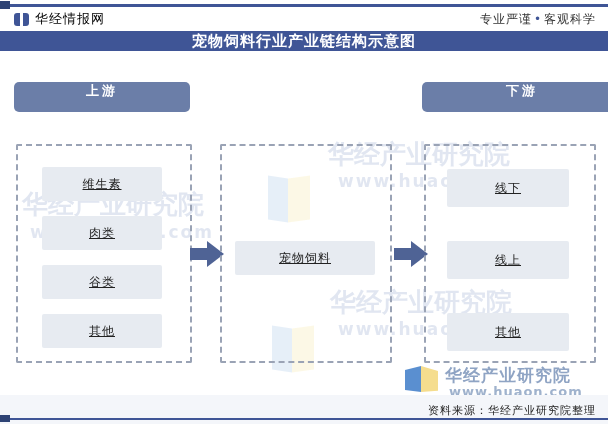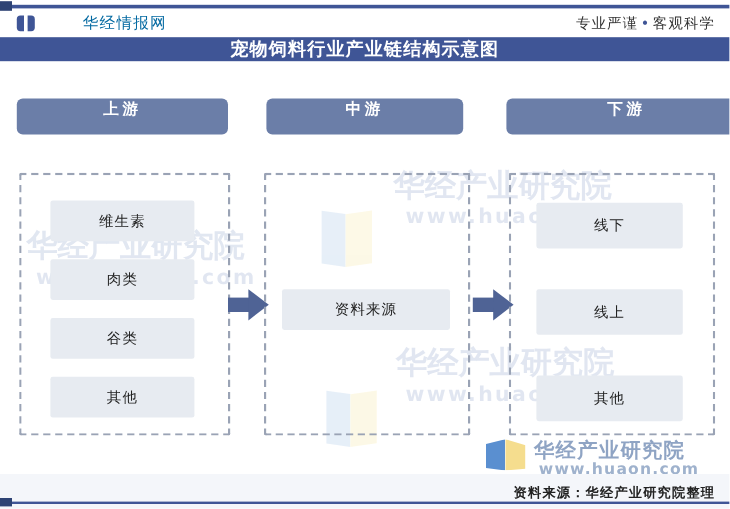--- a/index.html
+++ b/index.html
@@ -13,21 +13,21 @@
   .top-rule{position:absolute;left:0;top:4px;width:608px;height:3px;background:#3f5596;}
   .top-rule-cap{position:absolute;left:0;top:1px;width:10px;height:8px;background:#2e4374;}
 
   
   .brand-row{position:absolute;left:0;top:9px;width:608px;height:21px;}
   .brand{position:absolute;left:14px;top:1px;display:flex;align-items:center;gap:6px;}
   .book-icon{width:15px;height:13px;position:relative;display:inline-block;}
   .book-icon .bl,.book-icon .br{position:absolute;top:0;width:6px;height:13px;background:#3f5596;}
   .book-icon .bl{left:0;border-radius:3px 0 0 3px;}
   .book-icon .br{right:0;border-radius:0 3px 3px 0;}
-  .brand-name{font-size:13px;color:#0369a1;letter-spacing:1px;margin-left:34px;}
+  .brand-name{font-size:13px;color:#000000;letter-spacing:1px;}
   .tagline{position:absolute;right:12px;top:2px;font-size:12px;color:#333;letter-spacing:1px;}
   .tagline .dot{color:#3f5596;padding:0 2px;}
 
   
   .title-bar{
     position:absolute;left:0;top:31px;width:608px;height:20px;
     background:#3f5596;display:flex;align-items:center;justify-content:center;
   }
   .title-bar .title{color:#fff;font-size:15px;font-weight:bold;letter-spacing:1px;}
 
@@ -55,30 +55,30 @@
   .col-head .lbl{color:#fff;font-size:13px;font-weight:bold;letter-spacing:3px;}
 
   .col-box{
     position:absolute;border:2px dashed #9aa3b5;background:transparent;border-radius:2px;
   }
 
   .node{
     position:absolute;background:#e7ebf1;border-radius:2px;
     display:flex;align-items:center;justify-content:center;
   }
-  .node .lbl{font-size:12px;color:#222;letter-spacing:1px;}
+  .node .lbl{font-size:12px;color:#222;letter-spacing:1px;text-decoration:underline;}
 
   
   .arrow{position:absolute;width:34px;height:26px;}
   .arrow .shaft{position:absolute;left:0;top:7px;width:19px;height:12px;background:#4f6395;}
   .arrow .headtri{position:absolute;left:17px;top:0;width:0;height:0;
     border-top:13px solid transparent;border-bottom:13px solid transparent;border-left:17px solid #4f6395;}
 
   
-  .footer{position:absolute;left:0;top:395px;width:608px;height:29px;background:#f4f6fa;font-weight:bold;}
+  .footer{position:absolute;left:0;top:395px;width:608px;height:29px;background:#f4f6fa;}
   .src{position:absolute;right:12px;top:8px;font-size:11px;color:#222;letter-spacing:1px;}
   .bottom-rule{position:absolute;left:0;top:418px;width:608px;height:2px;background:#3f5596;}
   .bottom-cap{position:absolute;left:0;top:415px;width:10px;height:7px;background:#2e4374;}
 
   
   .corp-wm{position:absolute;left:405px;top:364px;width:200px;height:34px;pointer-events:none;}
   .corp-wm .logo{position:absolute;left:0;top:2px;width:34px;height:26px;}
   .corp-wm .logo .lp{position:absolute;left:0;top:0;width:16px;height:26px;background:#5a8fd0;
       clip-path:polygon(0 4px,100% 0,100% 100%,0 92%);}
   .corp-wm .logo .rp{position:absolute;left:16px;top:0;width:17px;height:26px;background:#f5dd8e;
@@ -141,26 +141,23 @@
   </div>
   <div class="node" style="left:42px;top:255px;width:120px;height:34px;">
     <span class="lbl">其他</span>
   </div>
 
   <div class="arrow" style="left:190px;top:182px;">
     <span class="shaft"></span>
       <span class="headtri"></span>
   </div>
 
-  <div class="col-head" style="left:222px;top:23px;width:164px;">
-    <span class="lbl">中游</span>
-  </div>
   <div class="col-box" style="left:220px;top:85px;width:168px;height:215px;"></div>
   <div class="node" style="left:235px;top:182px;width:140px;height:34px;">
-    <span class="lbl">资料来源</span>
+    <span class="lbl">宠物饲料</span>
   </div>
 
   <div class="arrow" style="left:394px;top:182px;">
     <span class="shaft"></span>
       <span class="headtri"></span>
   </div>
 
   <div class="col-head" style="left:422px;top:23px;width:200px;">
     <span class="lbl">下游</span>
   </div>

